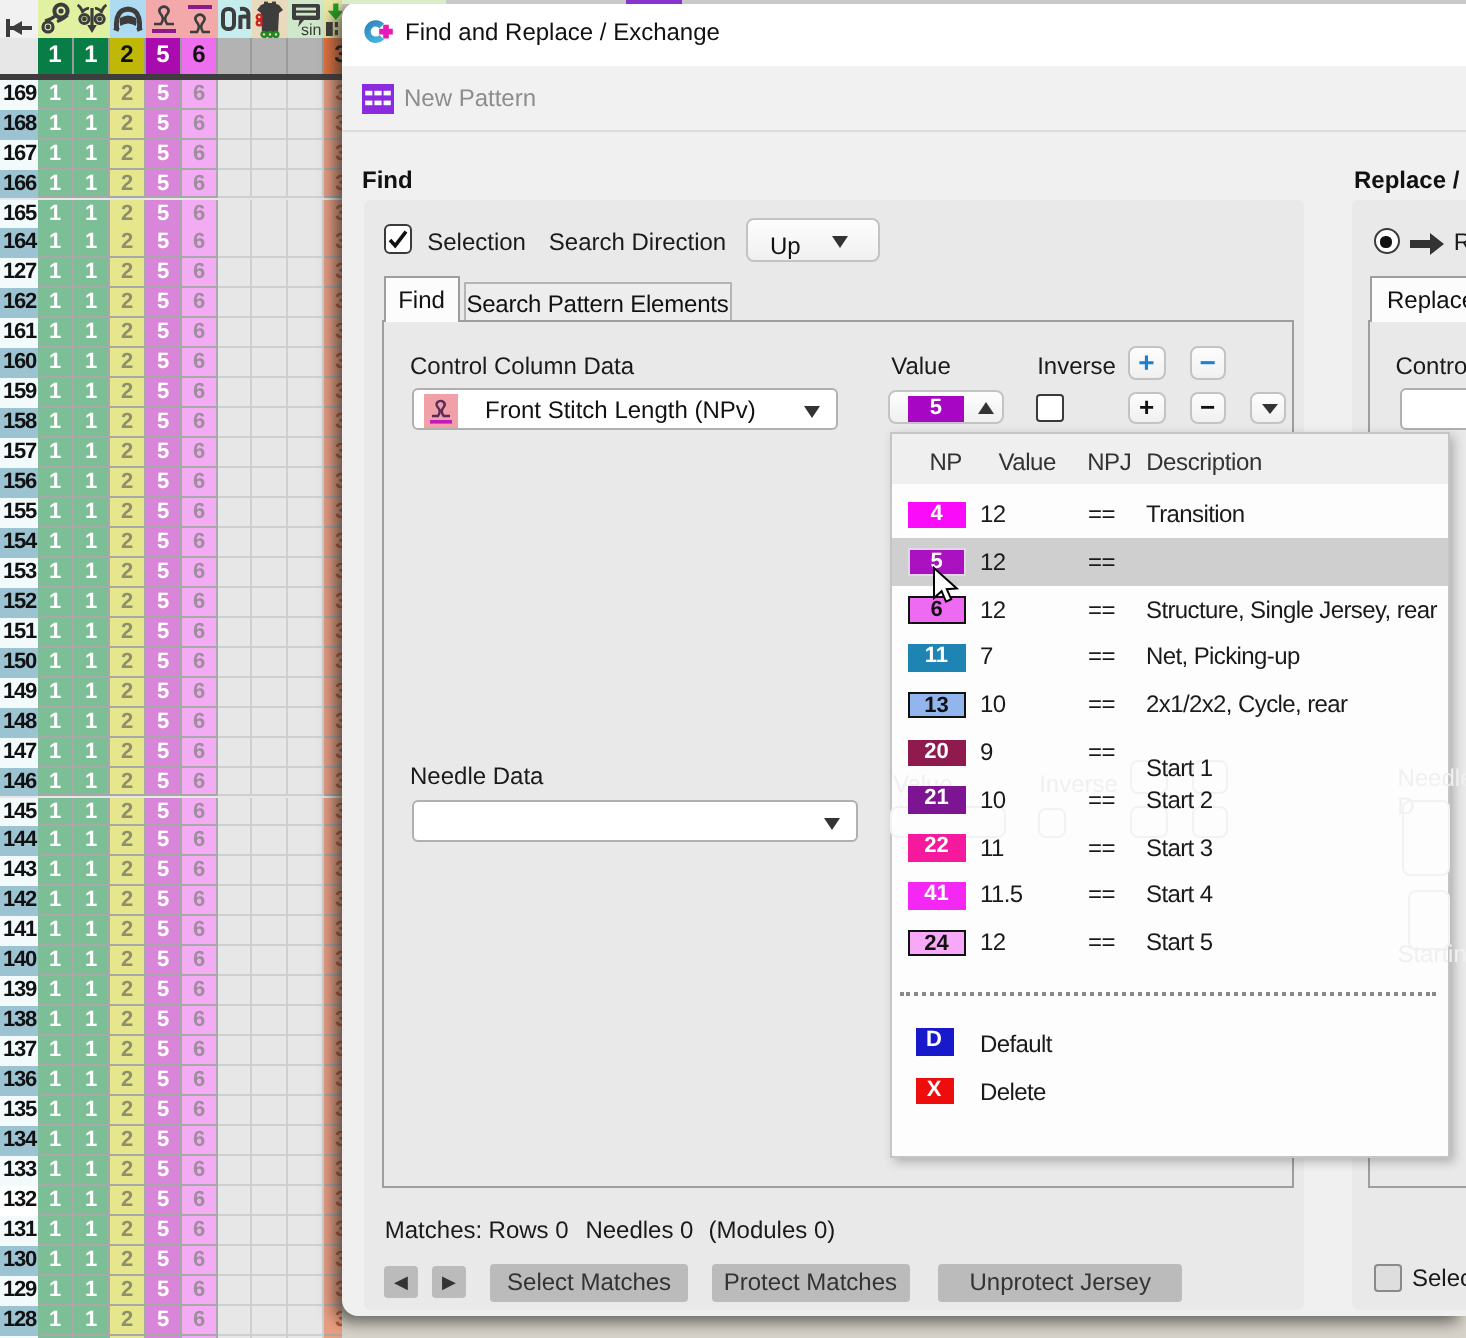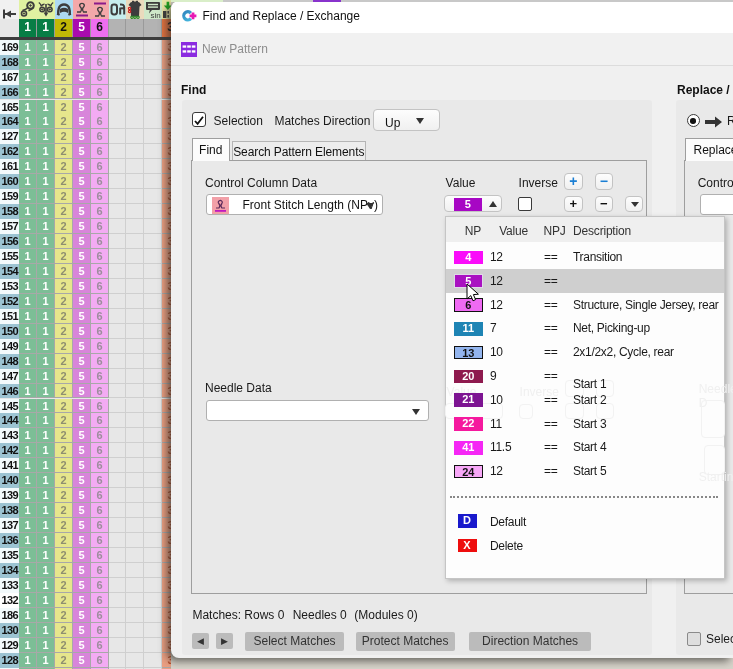--- a/index.html
+++ b/index.html
@@ -563,21 +563,21 @@
       <div class="gc" style="left:37px;width:18px;background:#7cbe96;border-right:1px solid #a8a8a8;border-bottom:1px solid #a8a8a8;color:#ffffff">1</div>
       <div class="gc" style="left:55px;width:18px;background:#e6e68c;border-right:1px solid #a8a8a8;border-bottom:1px solid #a8a8a8;color:#8f8f70">2</div>
       <div class="gc" style="left:73px;width:18px;background:#d885da;border-right:1px solid #a8a8a8;border-bottom:1px solid #a8a8a8;color:#ffffff">5</div>
       <div class="gc" style="left:91px;width:18px;background:#f3abf3;border-right:1px solid #a8a8a8;border-bottom:1px solid #a8a8a8;color:#9d8d9d">6</div>
       <div class="gc" style="left:109px;width:17px;background:#e7e7e7;border-right:1px solid #cfcfcf;border-bottom:1px solid #cfcfcf;color:"></div>
       <div class="gc" style="left:126px;width:18px;background:#e7e7e7;border-right:1px solid #cfcfcf;border-bottom:1px solid #cfcfcf;color:"></div>
       <div class="gc" style="left:144px;width:18px;background:#e7e7e7;border-right:1px solid #cfcfcf;border-bottom:1px solid #cfcfcf;color:"></div>
       <div class="gc" style="left:162px;width:18px;background:#eb9f82;border-right:1px solid #a8a8a8;border-bottom:1px solid #a8a8a8;color:#b5512e">3</div>
     </div>
 <div class="grow" style="top:607.80px;height:14.95px">
-      <div class="gnum" style="background:#f3fafc">186</div>
+      <div class="gnum" style="background:#f3fafc">131</div>
       <div class="gc" style="left:19px;width:18px;background:#7cbe96;border-right:1px solid #a8a8a8;border-bottom:1px solid #a8a8a8;color:#ffffff">1</div>
       <div class="gc" style="left:37px;width:18px;background:#7cbe96;border-right:1px solid #a8a8a8;border-bottom:1px solid #a8a8a8;color:#ffffff">1</div>
       <div class="gc" style="left:55px;width:18px;background:#e6e68c;border-right:1px solid #a8a8a8;border-bottom:1px solid #a8a8a8;color:#8f8f70">2</div>
       <div class="gc" style="left:73px;width:18px;background:#d885da;border-right:1px solid #a8a8a8;border-bottom:1px solid #a8a8a8;color:#ffffff">5</div>
       <div class="gc" style="left:91px;width:18px;background:#f3abf3;border-right:1px solid #a8a8a8;border-bottom:1px solid #a8a8a8;color:#9d8d9d">6</div>
       <div class="gc" style="left:109px;width:17px;background:#e7e7e7;border-right:1px solid #cfcfcf;border-bottom:1px solid #cfcfcf;color:"></div>
       <div class="gc" style="left:126px;width:18px;background:#e7e7e7;border-right:1px solid #cfcfcf;border-bottom:1px solid #cfcfcf;color:"></div>
       <div class="gc" style="left:144px;width:18px;background:#e7e7e7;border-right:1px solid #cfcfcf;border-bottom:1px solid #cfcfcf;color:"></div>
       <div class="gc" style="left:162px;width:18px;background:#eb9f82;border-right:1px solid #a8a8a8;border-bottom:1px solid #a8a8a8;color:#b5512e">3</div>
     </div>
@@ -674,32 +674,32 @@
 
   <div class="grp" style="left:11px;width:470px"></div>
   <div class="grp" style="left:505px;width:61px"></div>
 
   <div class="cb" style="left:20.5px;top:111px">
     <svg width="12" height="12" viewBox="0 0 12 12">
         <path d="M2 6 L4.6 8.8 L10 1.8" fill="none" stroke="#111" stroke-width="1.8"></path>
       </svg>
   </div>
   <div class="lab" style="left:42.6px;top:112.5px">Selection</div>
-  <div class="lab" style="left:103.4px;top:112.5px">Matches Direction</div>
+  <div class="lab" style="left:103.4px;top:112.5px">Search Direction</div>
   <div class="btn" style="left:202px;top:108.3px;width:67px;height:21.5px;line-height:20px">
       <span style="position:absolute;left:11px;top:2.5px">Up</span>
       <div class="dar" style="right:15px;top:8px"></div>
     </div>
 
   <div class="tab" style="left:60.5px;top:139.5px;width:134.5px;height:20px;line-height:20px;background:#ededed;border:1px solid #b5b5b5;border-bottom:none;letter-spacing:-0.1px">Search Pattern Elements</div>
   <div id="tabpage"></div>
   <div class="tab" style="left:20.5px;top:137px;width:38.5px;height:23px;line-height:22px;background:#fcfcfc;border:1px solid #9e9e9e;border-bottom:none;z-index:3">Find</div>
 
   <div class="lab" style="left:34px;top:175px">Control Column Data</div>
-  <div class="combo" style="left:34.5px;top:193.2px;width:177px;height:21px">
+  <div class="combo" style="left:34.5px;top:193.2px;width:213px;height:21px">
     <div style="position:absolute;left:5px;top:1.5px;width:17px;height:17px;background:#f2a0a8">
       <svg width="17" height="17" viewBox="0 0 17 17">
           <path d="M4 11 L7 11 Q8.8 8.5 6.8 6.5 Q5.6 5 7 3.9 Q8.4 3 9.6 3.9 Q11 5 9.9 6.5 Q8 8.5 9.8 11 L13 11" fill="none" stroke="#5a2a5a" stroke-width="1.2"></path>
           <rect x="3" y="13" width="11" height="1.8" fill="#c01ac0"></rect>
         </svg>
     </div>
     <div style="position:absolute;left:36px;top:2.5px;font-size:12px;color:#111">Front Stitch Length (NPv)</div>
     <div class="dar" style="right:8px;top:8px"></div>
   </div>
 
@@ -725,21 +725,21 @@
     </div>
 
   <div class="lab" style="left:21.4px;top:606.8px">Matches:</div>
   <div class="lab" style="left:73.3px;top:606.8px">Rows 0</div>
   <div class="lab" style="left:121.7px;top:606.8px">Needles 0</div>
   <div class="lab" style="left:183.3px;top:606.8px">(Modules 0)</div>
   <div class="gbtn" style="left:21px;top:631.5px;width:17px;height:16.5px;line-height:16px;font-size:9px">◀</div>
   <div class="gbtn" style="left:45px;top:631.5px;width:17px;height:16.5px;line-height:16px;font-size:9px">▶</div>
   <div class="gbtn" style="left:73.9px;top:631px;width:99.3px">Select Matches</div>
   <div class="gbtn" style="left:184.7px;top:631px;width:99px">Protect Matches</div>
-  <div class="gbtn" style="left:298.1px;top:631px;width:122px">Direction Matches</div>
+  <div class="gbtn" style="left:298.1px;top:631px;width:122px">Unprotect Jersey</div>
 
   <div style="position:absolute;left:515.5px;top:113.3px;width:13px;height:13px;border:1.6px solid #3a3a3a;border-radius:50%;background:#fff"></div>
   <div style="position:absolute;left:519.3px;top:117.1px;width:5.5px;height:5.5px;border-radius:50%;background:#111"></div>
   <svg width="18" height="12" viewBox="0 0 18 12" style="position:absolute;left:533.5px;top:114.5px">
       <path d="M0 4 L10 4 L10 0.5 L17 6 L10 11.5 L10 8 L0 8 Z" fill="#333"></path>
     </svg>
   <div class="lab" style="left:555.9px;top:113px">R</div>
   <div style="position:absolute;left:513px;top:158.8px;width:80px;height:434.7px;background:#e9e9e9;border:1px solid #9e9e9e;border-right:none"></div>
   <div class="tab" style="left:513.5px;top:137px;width:60px;height:23px;line-height:22px;background:#fcfcfc;border:1px solid #9e9e9e;border-bottom:none;border-right:none;text-align:left;padding-left:8px;z-index:3">Replace</div>
   <div class="lab" style="left:526.7px;top:175px">Control Column Data</div>

